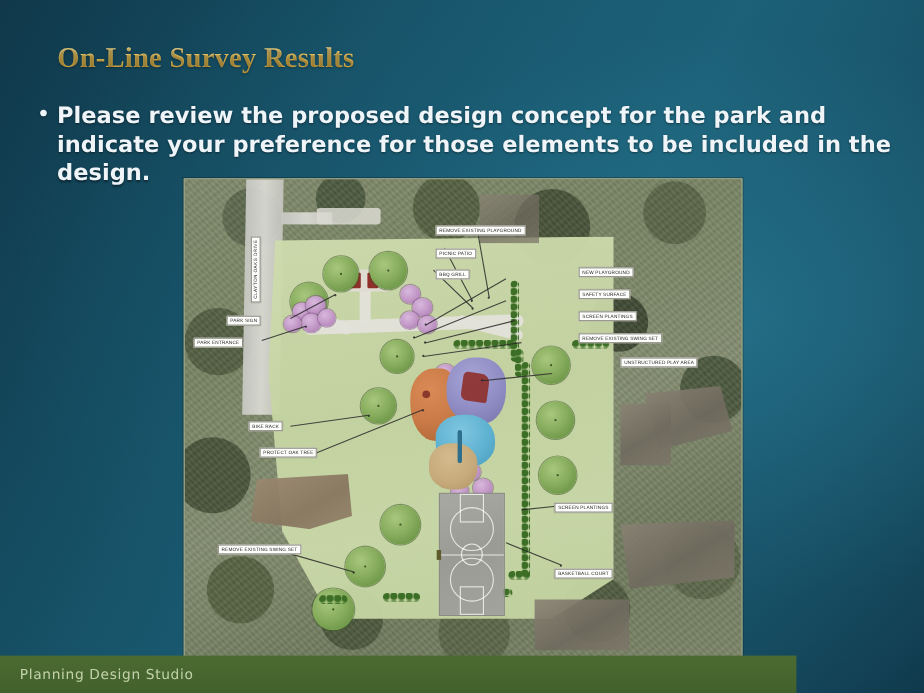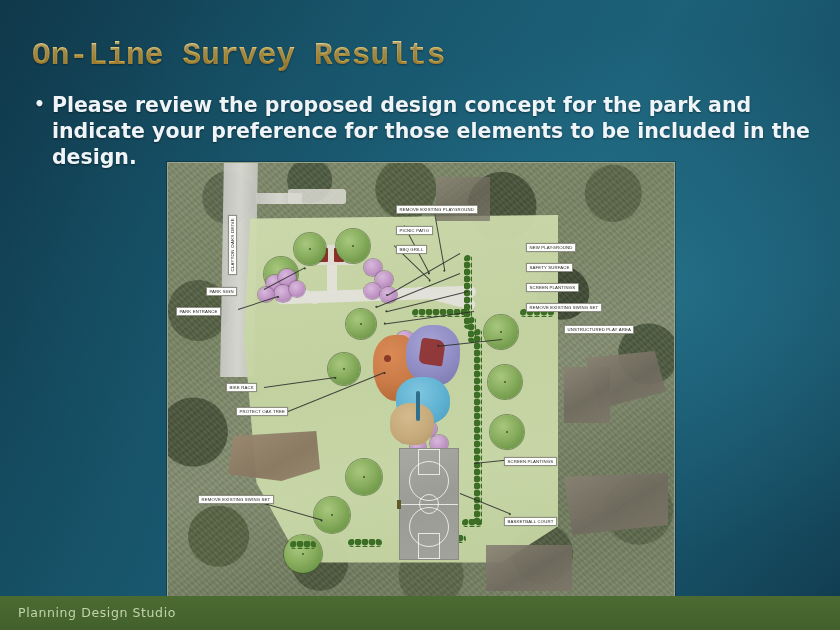--- a/index.html
+++ b/index.html
@@ -11,28 +11,28 @@
   }
   .slide{
     position:relative;width:840px;height:630px;overflow:hidden;
     background:
       radial-gradient(ellipse 900px 620px at 78% 46%, rgba(38,118,143,0.75) 0%, rgba(28,94,118,0.35) 42%, rgba(18,66,84,0.0) 72%),
       linear-gradient(118deg,#10384a 0%,#17546a 34%,#1c6279 58%,#15495e 82%,#0e3244 100%);
   }
 
   
   .title{
-    position:absolute;left:32px;top:38px;
-    font-size:31px;font-weight:bold;letter-spacing:.2px;
+    position:absolute;left:52px;top:38px;
+    font-size:26px;font-weight:bold;letter-spacing:.2px;
     color:#f2cf6d;
     background:linear-gradient(180deg,#fbe9a8 0%,#f0c75a 48%,#d9a73a 100%);
     -webkit-background-clip:text;background-clip:text;
     -webkit-text-fill-color:transparent;
     text-shadow:0 1px 2px rgba(0,0,0,.35);
-    font-family:Liberation Mono, monospace;
+    font-family:Liberation Serif, serif;
   }
 
   
   .bullet{
     position:absolute;left:34px;top:92px;width:790px;
     color:#eef4f7;font-size:20.5px;line-height:1.28;font-weight:600;
     text-shadow:0 1px 2px rgba(0,0,0,.45);
     font-family:"DejaVu Sans","Liberation Sans",sans-serif;
     display:flex;gap:7px;
   }
@@ -188,21 +188,21 @@
     position:absolute;height:0;border-top:0.7px solid #2a2a2a;
     transform-origin:left center;opacity:.85;
   }
   .leader:after{
     content:"";position:absolute;right:-1px;top:-1.5px;
     width:2.5px;height:2.5px;border-radius:50%;background:#222;
   }
 
   
   .footer{
-    position:absolute;left:0;bottom:0;width:840px;height:34px;
+    position:absolute;left:0;bottom:0;width:724px;height:34px;
     background:linear-gradient(180deg,#4c6b33 0%,#47662f 50%,#41602b 100%);
   }
   .footer .fl{
     position:absolute;left:18px;top:9px;
     color:#cfdcb6;font-size:12.5px;letter-spacing:.6px;
     font-family:"DejaVu Sans","Liberation Sans",sans-serif;
     opacity:.92;
   }
   .footer .fr{
     position:absolute;right:20px;top:9px;

